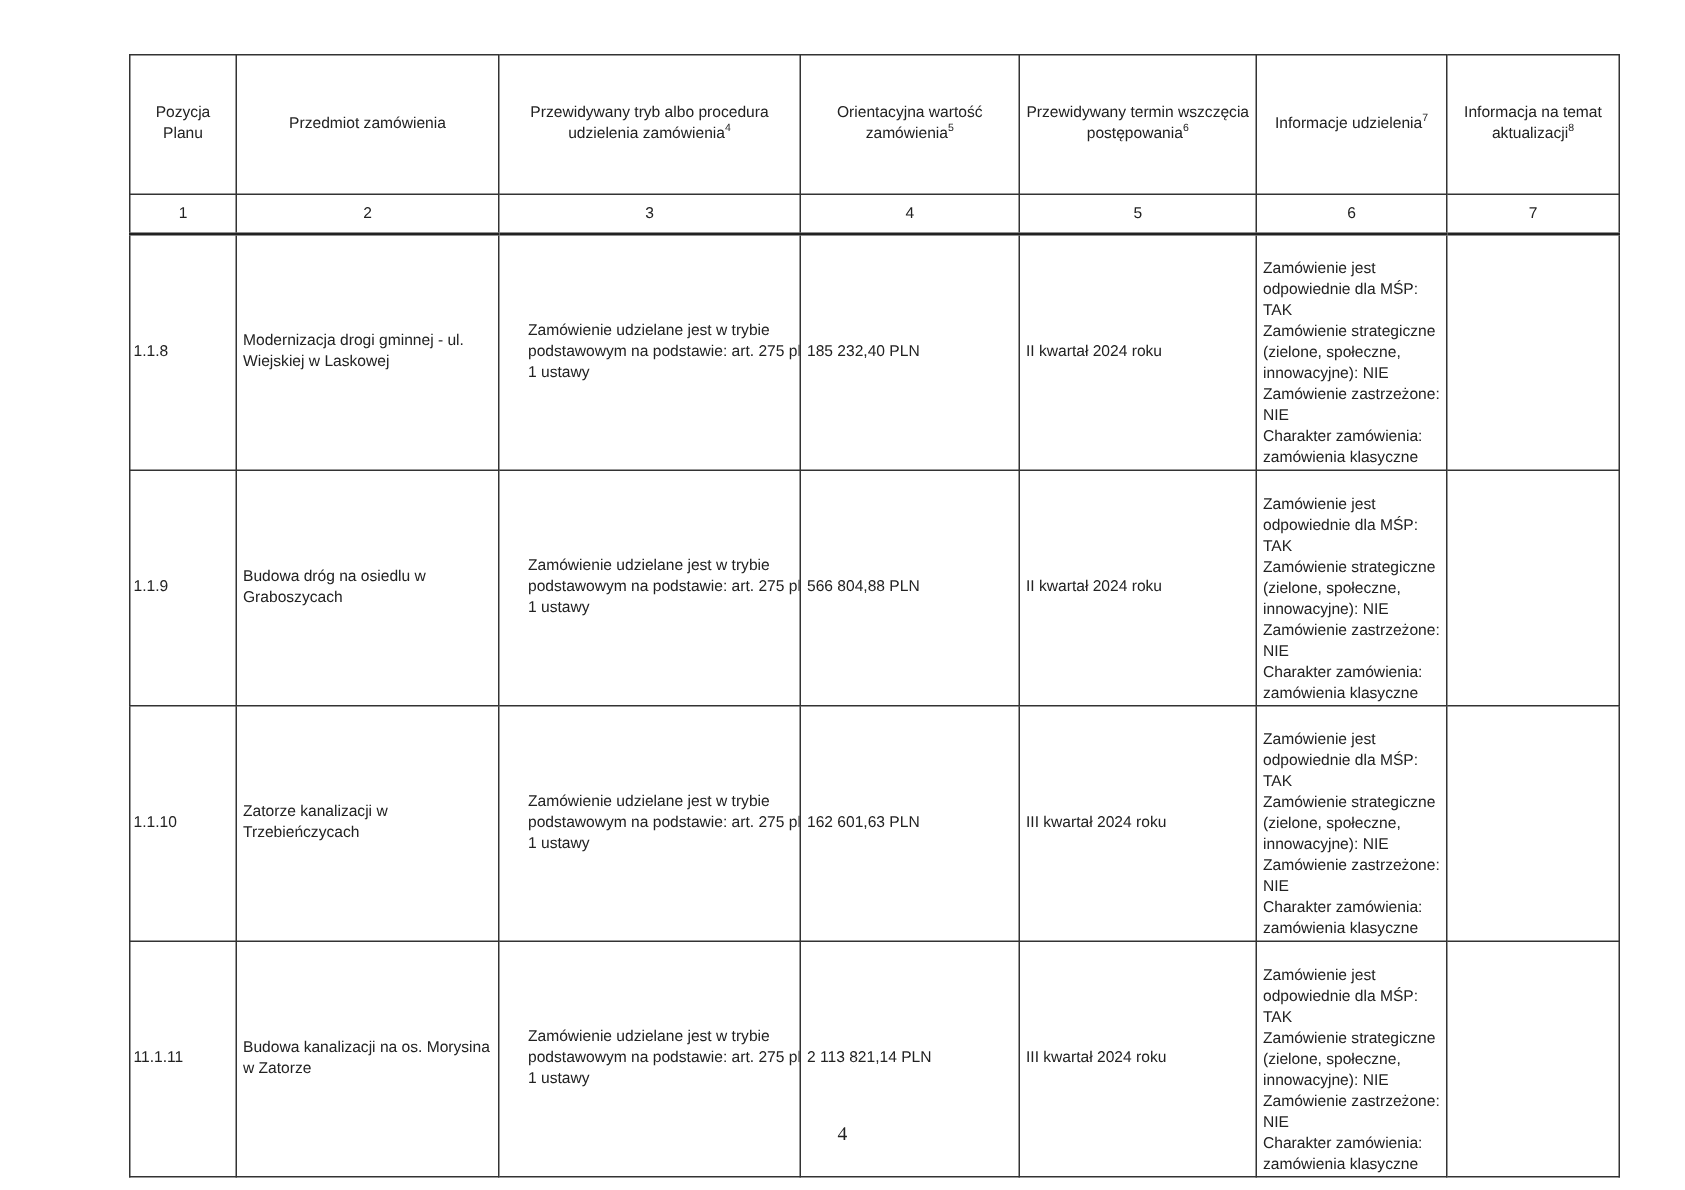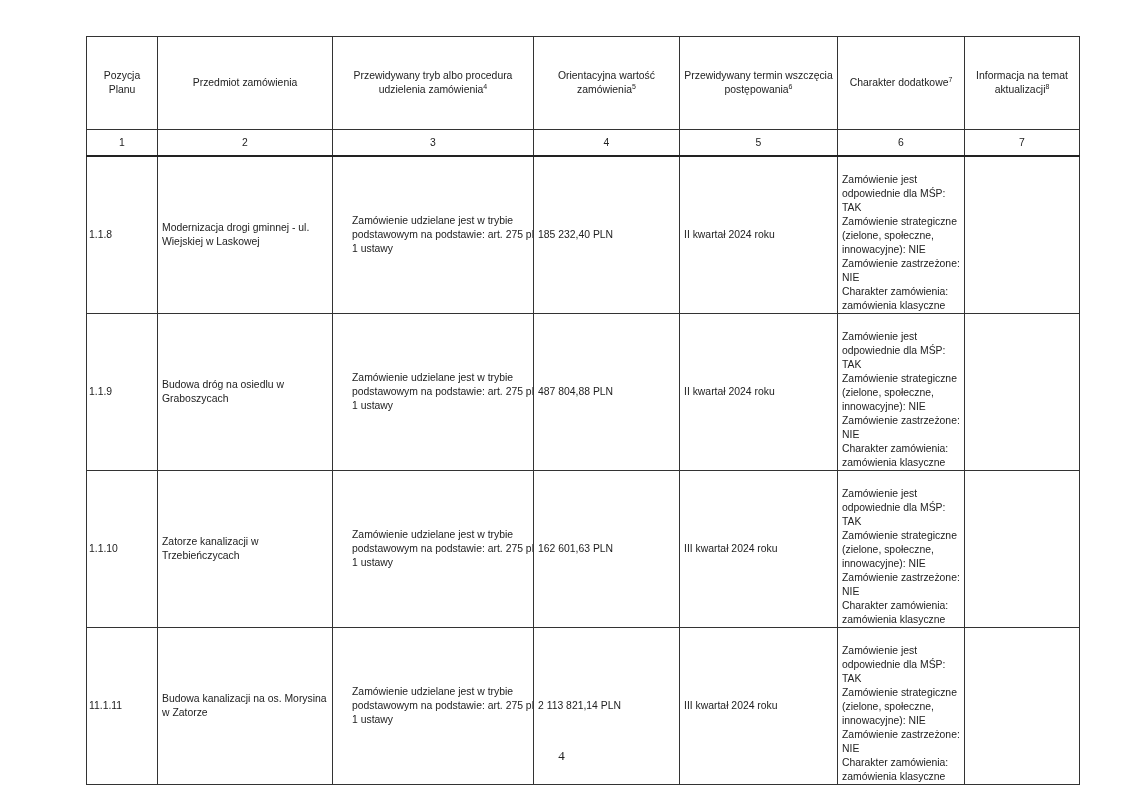--- a/index.html
+++ b/index.html
@@ -76,21 +76,21 @@
     <tr>
       <th class="hdr"><span>Pozycja
 Planu</span><sup></sup></th>
       <th class="hdr"><span>Przedmiot zamówienia</span><sup></sup></th>
       <th class="hdr"><span>Przewidywany tryb albo procedura
 udzielenia zamówienia</span><sup>4</sup></th>
       <th class="hdr"><span>Orientacyjna wartość
 zamówienia</span><sup>5</sup></th>
       <th class="hdr"><span>Przewidywany termin wszczęcia
 postępowania</span><sup>6</sup></th>
-      <th class="hdr"><span>Charakter dodatkowe</span><sup>7</sup></th>
+      <th class="hdr"><span>Informacje udzielenia</span><sup>7</sup></th>
       <th class="hdr"><span>Informacja na temat
 aktualizacji</span><sup>8</sup></th>
     </tr>
     <tr class="numrow">
       <td>1</td>
       <td>2</td>
       <td>3</td>
       <td>4</td>
       <td>5</td>
       <td>6</td>
@@ -117,21 +117,21 @@
 Charakter zamówienia:
 zamówienia klasyczne</td>
       <td class="update"></td>
     </tr>
     <tr>
       <td class="pos">1.1.9</td>
       <td class="subject">Budowa dróg na osiedlu w Graboszycach</td>
       <td class="procedure">Zamówienie udzielane jest w trybie
 podstawowym na podstawie: art. 275 pkt
 1 ustawy</td>
-      <td class="value">487 804,88 PLN</td>
+      <td class="value">566 804,88 PLN</td>
       <td class="term">II kwartał 2024 roku</td>
       <td class="info">Zamówienie jest
 odpowiednie dla MŚP:
 TAK
 Zamówienie strategiczne
 (zielone, społeczne,
 innowacyjne): NIE
 Zamówienie zastrzeżone:
 NIE
 Charakter zamówienia:

